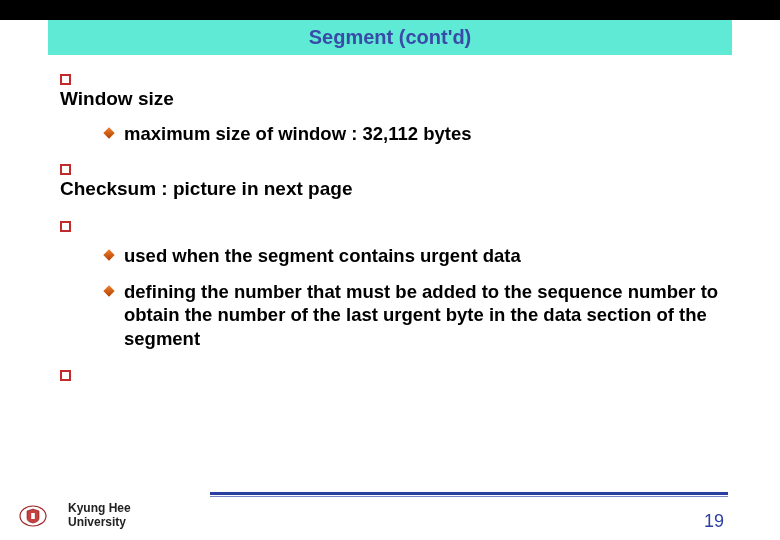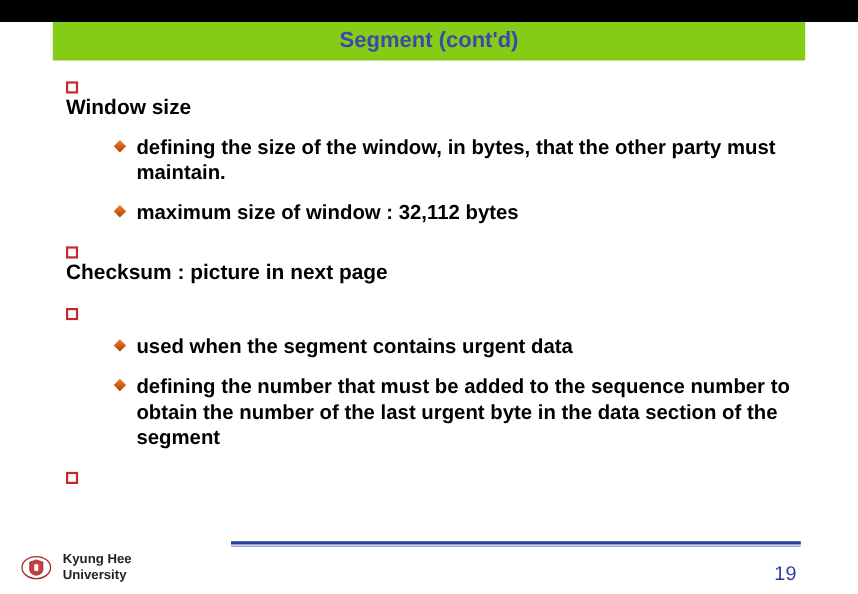--- a/index.html
+++ b/index.html
@@ -10,21 +10,21 @@
     font-family: Arial, Helvetica, sans-serif;
     position: relative;
     overflow: hidden;
   }
   .dark-bar {
     background: #000000;
     height: 20px;
     width: 100%;
   }
   .title-bar {
-    background: #84cc16;
+    background: #5eead4;
     margin: 0 48px;
     padding: 6px 16px;
     text-align: center;
   }
   .title-text {
     color: #3a4aa8;
     font-weight: bold;
     font-size: 20px;
   }
   .content {
@@ -104,21 +104,21 @@
     height: 1px;
     background: #7a86c6;
     margin-top: 1px;
   }
   .uni {
     position: absolute;
     left: 18px;
     bottom: 4px;
     display: flex;
     align-items: center;
-    gap: 9px;
+    gap: 20px;
   }
   .crest {
     width: 30px;
     height: 24px;
   }
   .uni-text {
     font-size: 12px;
     font-weight: bold;
     line-height: 1.15;
     color: #222;
@@ -142,26 +142,20 @@
 
 <div class="content">
 
   <div class="level1">
     <div class="marker-box">
         <div class="square-hollow"></div>
       </div>
     <div class="text">Window size</div>
   </div>
 
-  <div class="level2">
-    <div class="marker-box">
-        <div class="diamond"></div>
-      </div>
-    <div class="text">defining the size of the window, in bytes, that the other party must maintain.</div>
-  </div>
 
   <div class="level2">
     <div class="marker-box">
         <div class="diamond"></div>
       </div>
     <div class="text">maximum size of window : 32,112 bytes</div>
   </div>
 
   <div class="level1" style="margin-top:14px;">
     <div class="marker-box">

